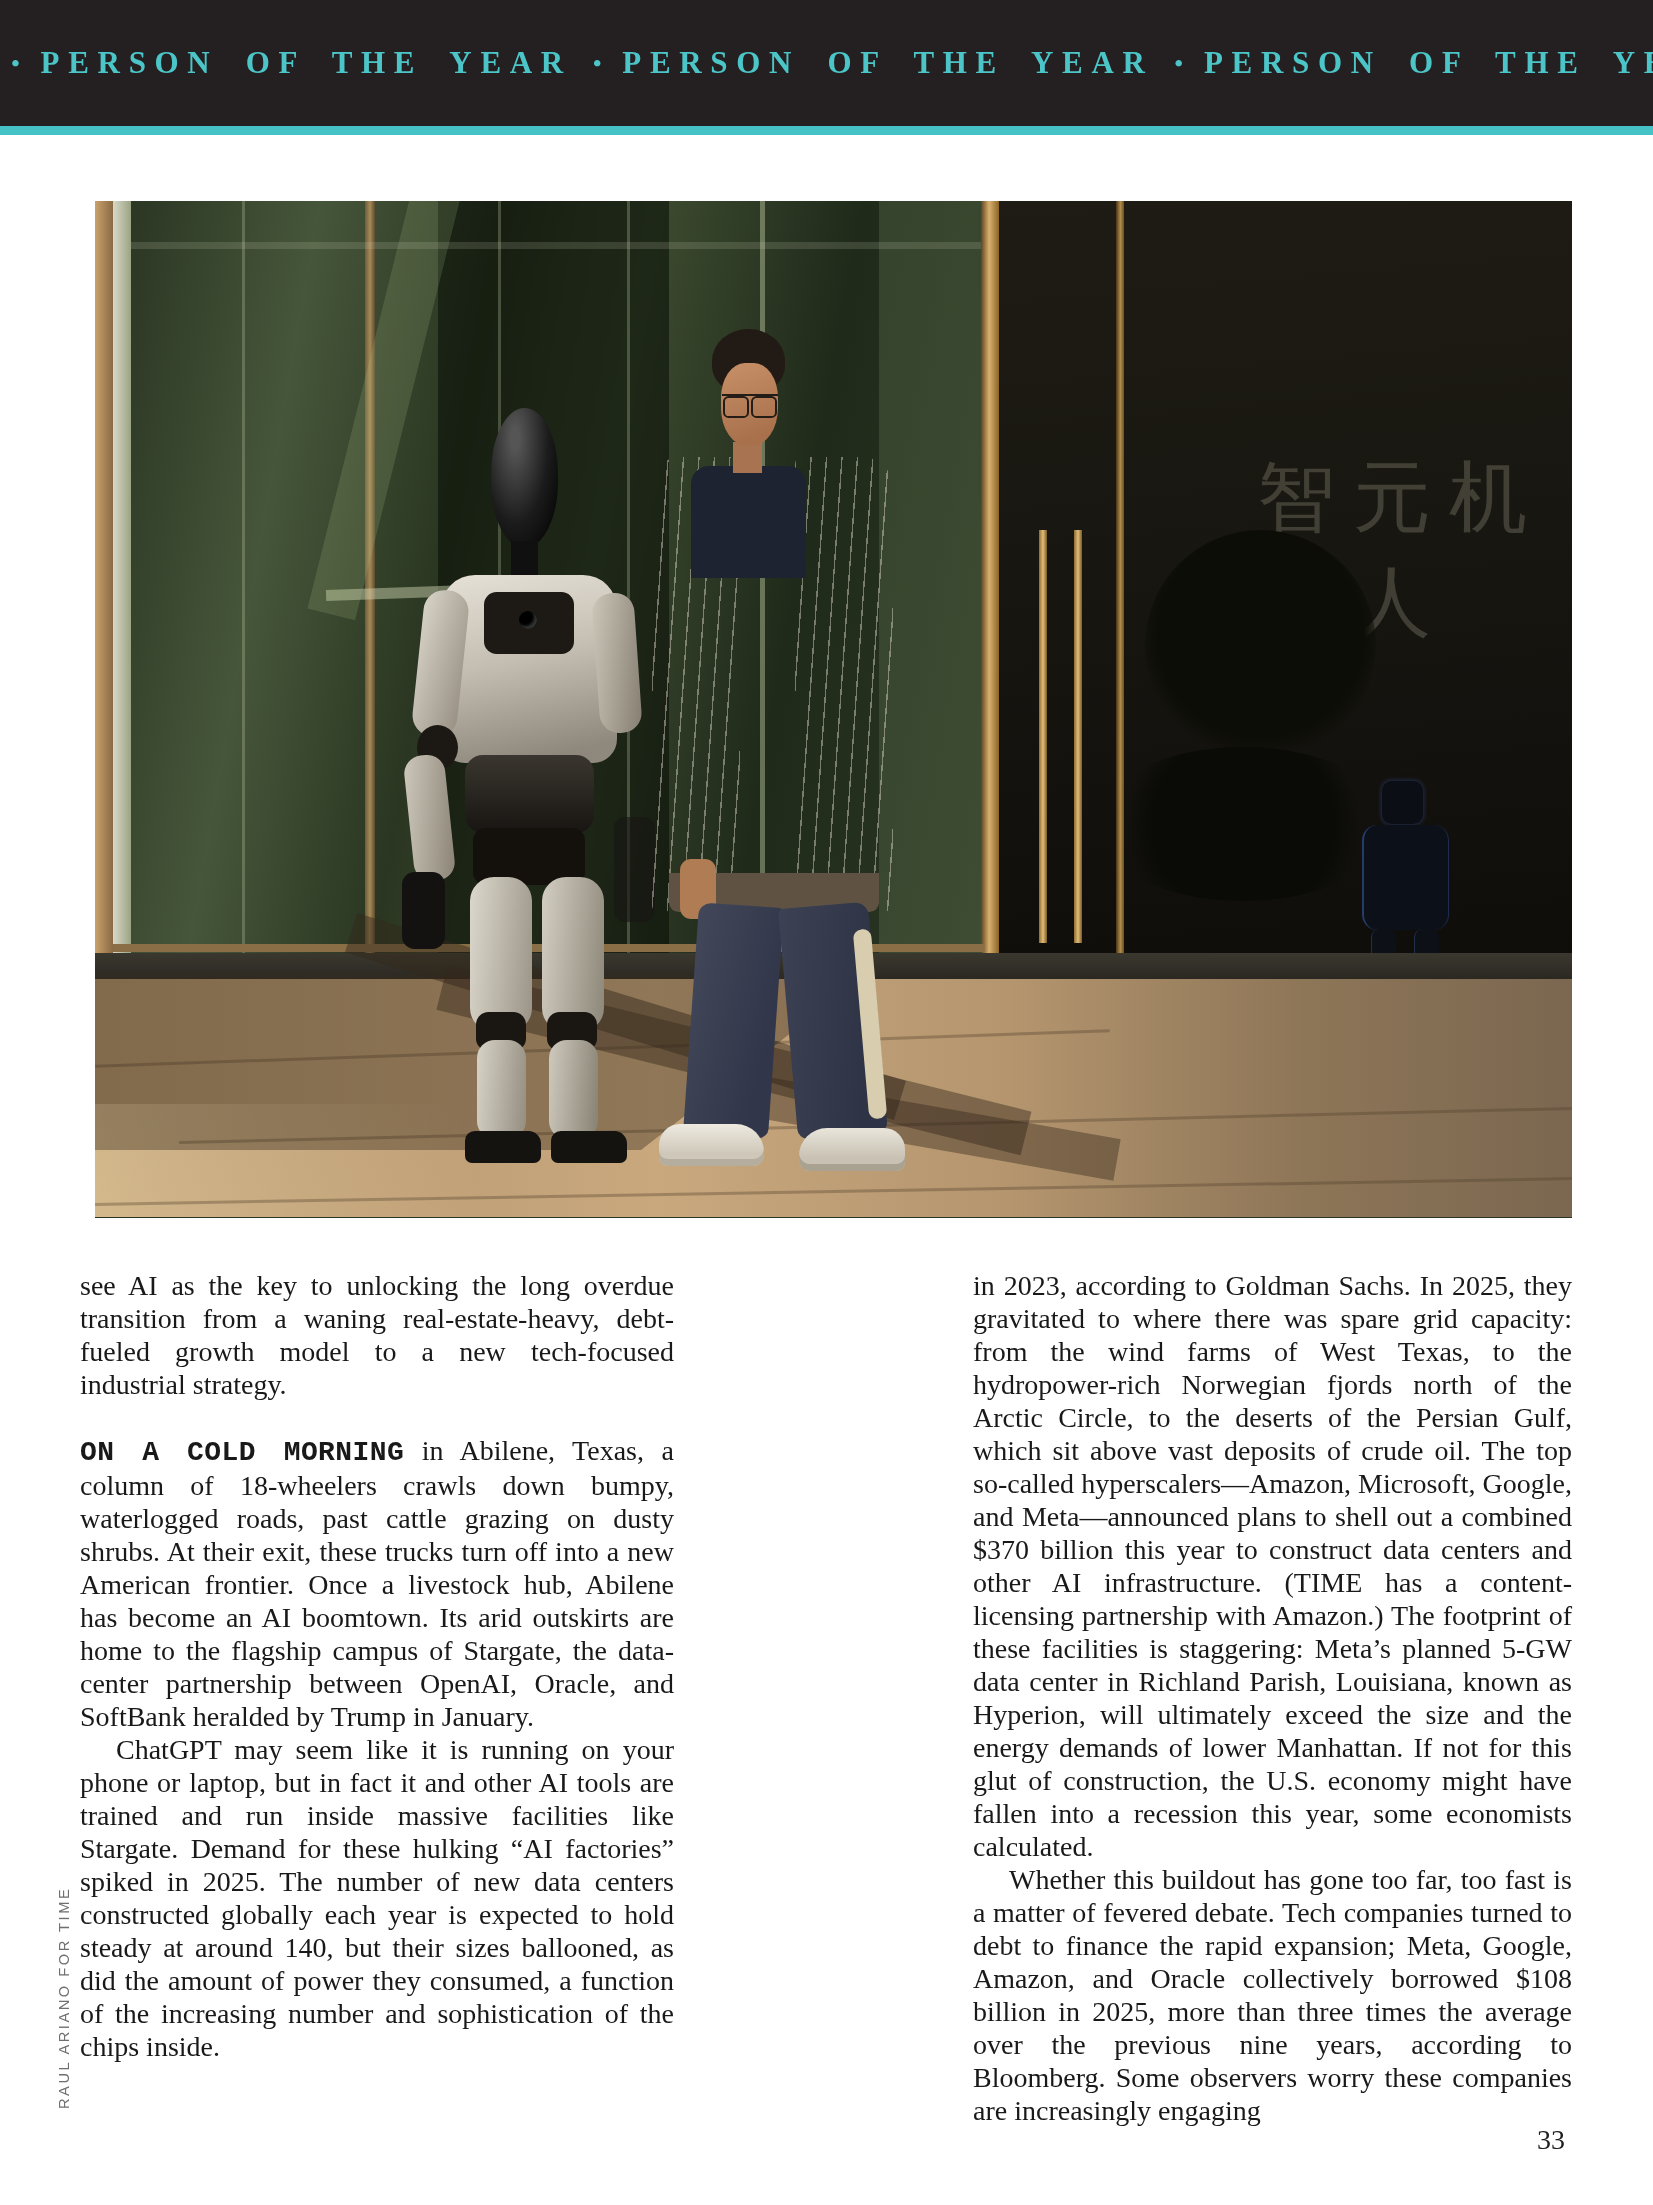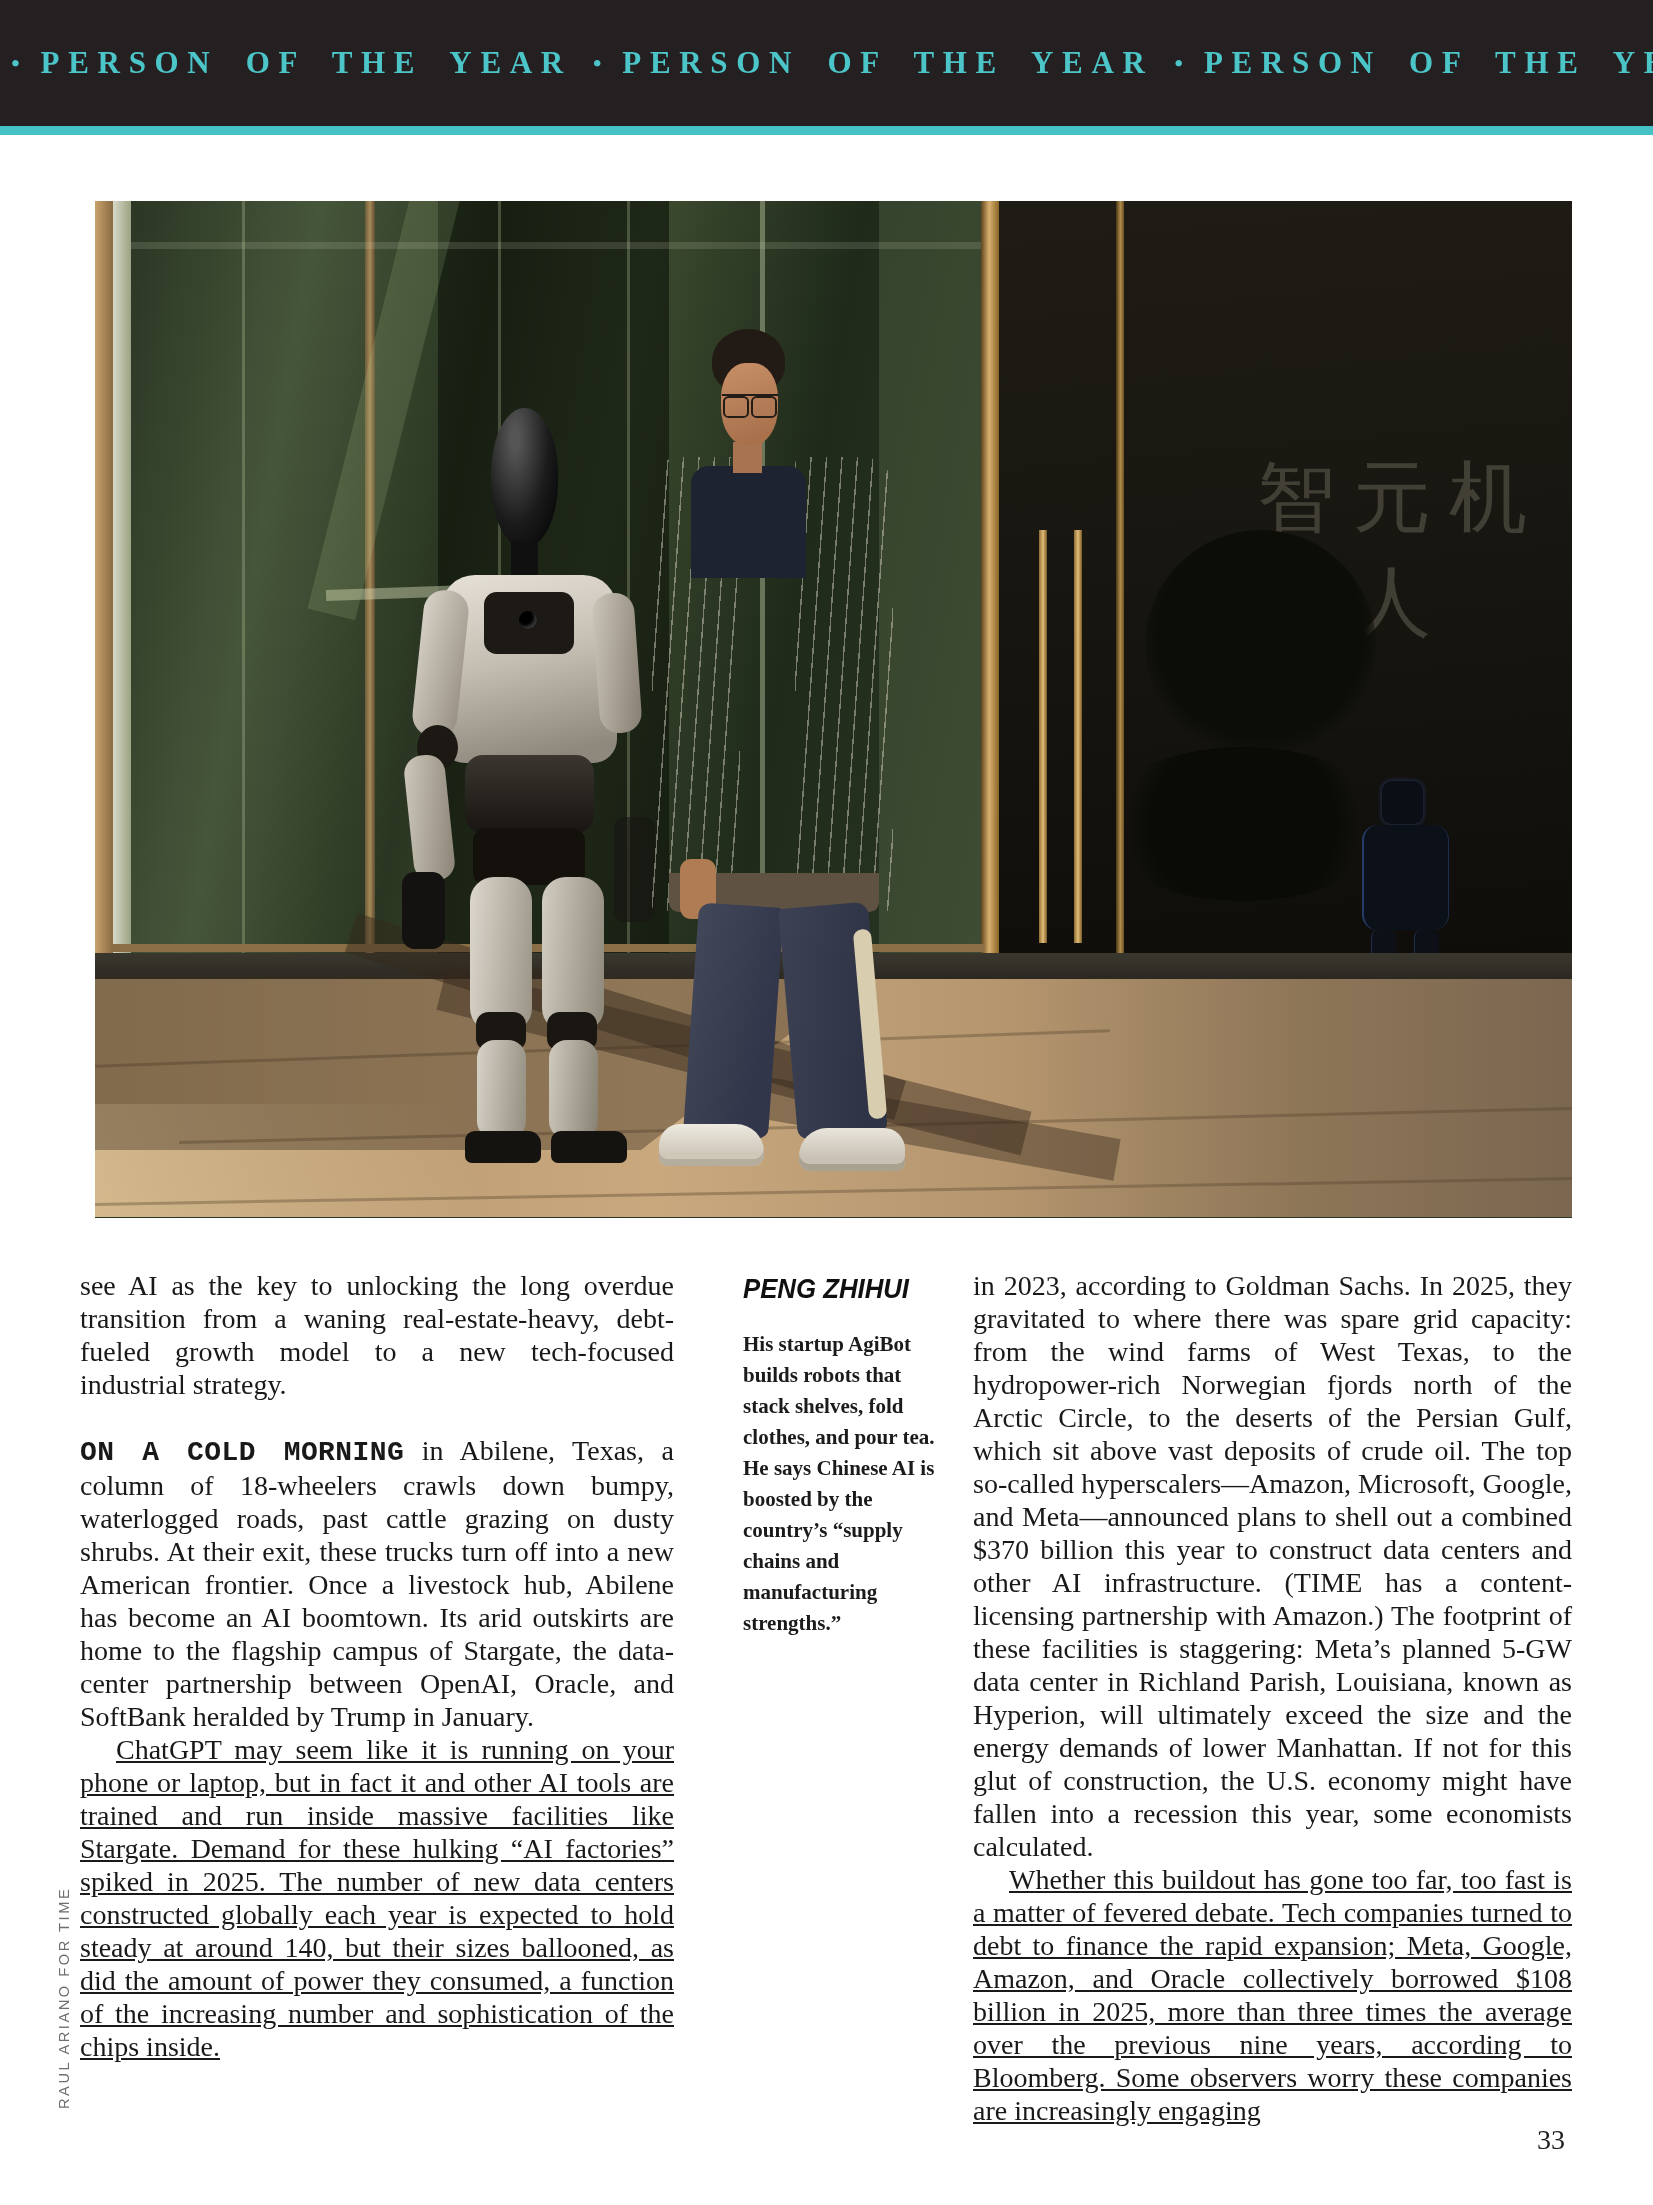--- a/index.html
+++ b/index.html
@@ -120,21 +120,21 @@
   .man-shoe-l{left:564px;top:923px;width:105px;height:42px;border-radius:21px 28px 11.2px 8.4px;
       background:linear-gradient(#eeeae0,#cfc8ba 70%);box-shadow:inset 0 -7px 0 #b5ad9d;}
   .man-shoe-r{left:704px;top:927px;width:106px;height:43px;border-radius:28px 21px 8.4px 11.2px;
       background:linear-gradient(#e9e5db,#c9c2b4 70%);box-shadow:inset 0 -7px 0 #aaa290;}
   
   .body-col{position:absolute;top:1269px;font-size:28px;line-height:33px;text-align:justify;color:#191919;}
   .col-left{left:80px;width:594px;}
   .col-right{left:973px;width:599px;}
   .body-col p{margin:0;}
   .p-gap{margin-top:33px !important;}
-  .p-indent{text-indent:36px;text-decoration:underline;}
+  .p-indent{text-indent:36px;}
   .lead-in{font-weight:bold;letter-spacing:0.4px;font-family:Liberation Mono, monospace;}
   .col-mid{position:absolute;left:743px;top:1273px;width:210px;}
   .cap-title{font-family:"Liberation Sans",sans-serif;font-weight:bold;font-style:italic;
       font-size:28px;color:#101010;transform:scaleX(0.92);transform-origin:left;
       letter-spacing:0px;white-space:nowrap;}
   .cap-body{margin-top:24px;font-family:"Liberation Serif",serif;font-weight:bold;
       font-size:21px;line-height:31px;color:#1b1b1b;text-align:left;}
   .credit{position:absolute;left:56px;top:1948px;height:161px;
       font-family:"Liberation Sans",sans-serif;font-size:14.7px;letter-spacing:2.5px;color:#6f6f6f;
       writing-mode:vertical-rl;transform:rotate(180deg);white-space:nowrap;}
@@ -237,24 +237,20 @@
     <div class="man-shoe-l"></div>
     <div class="man-shoe-r"></div>
   </div>
 
   <div class="body-col col-left">
     <p>see AI as the key to unlocking the long overdue transition from a waning real-estate-heavy, debt-fueled growth model to a new tech-focused industrial strategy.</p>
     <p class="p-gap"><span class="lead-in">ON A COLD MORNING</span><span> in Abilene, Texas, a column of 18-wheelers crawls down bumpy, waterlogged roads, past cattle grazing on dusty shrubs. At their exit, these trucks turn off into a new American frontier. Once a livestock hub, Abilene has become an AI boomtown. Its arid outskirts are home to the flagship campus of Stargate, the data-center partnership between OpenAI, Oracle, and SoftBank heralded by Trump in January.</span></p>
     <p class="p-indent">ChatGPT may seem like it is running on your phone or laptop, but in fact it and other AI tools are trained and run inside massive facilities like Stargate. Demand for these hulking “AI factories” spiked in 2025. The number of new data centers constructed globally each year is expected to hold steady at around 140, but their sizes ballooned, as did the amount of power they consumed, a function of the increasing number and sophistication of the chips inside.</p>
   </div>
 
-  <div class="col-mid">
-    <div class="cap-title">PENG ZHIHUI</div>
-    <div class="cap-body">His startup AgiBot builds robots that stack shelves, fold clothes, and pour tea. He says Chinese AI is boosted by the country’s “supply chains and manufacturing strengths.”</div>
-  </div>
 
   <div class="body-col col-right">
     <p>in 2023, according to Goldman Sachs. In 2025, they gravitated to where there was spare grid capacity: from the wind farms of West Texas, to the hydropower-rich Norwegian fjords north of the Arctic Circle, to the deserts of the Persian Gulf, which sit above vast deposits of crude oil. The top so-called hyperscalers—Amazon, Microsoft, Google, and Meta—announced plans to shell out a combined $370 billion this year to construct data centers and other AI infrastructure. (TIME has a content-licensing partnership with Amazon.) The footprint of these facilities is staggering: Meta’s planned 5-GW data center in Richland Parish, Louisiana, known as Hyperion, will ultimately exceed the size and the energy demands of lower Manhattan. If not for this glut of construction, the U.S. economy might have fallen into a recession this year, some economists calculated.</p>
     <p class="p-indent">Whether this buildout has gone too far, too fast is a matter of fevered debate. Tech companies turned to debt to finance the rapid expansion; Meta, Google, Amazon, and Oracle collectively borrowed $108 billion in 2025, more than three times the average over the previous nine years, according to Bloomberg. Some observers worry these companies are increasingly engaging</p>
   </div>
 
   <div class="credit">RAUL ARIANO FOR TIME</div>
 
   <div class="pagenum">33</div>
 

